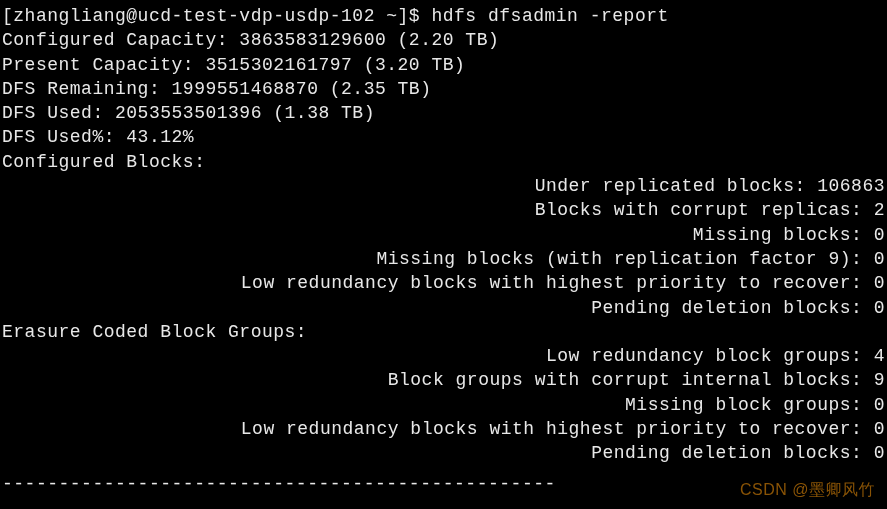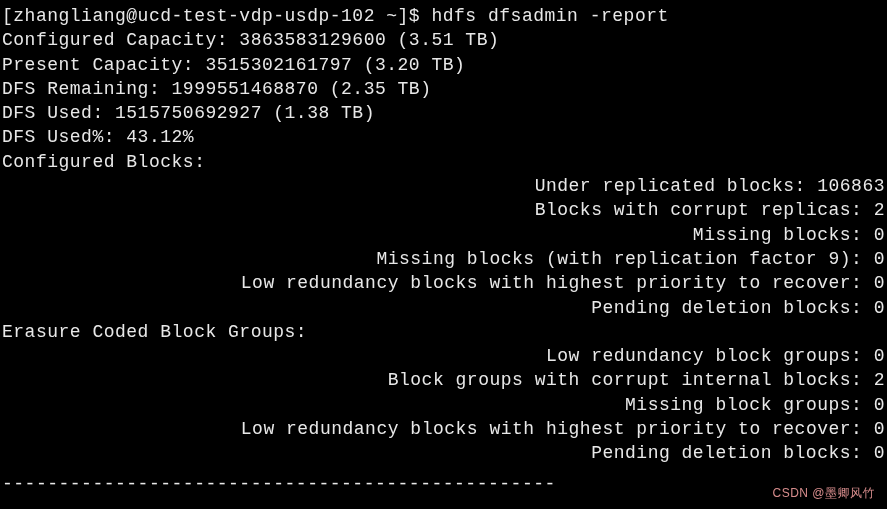--- a/index.html
+++ b/index.html
@@ -24,46 +24,46 @@
       white-space: pre;
     }
     .indent {
       padding-left: 8ch;
       text-align: right;
     }
     .watermark {
       position: absolute;
       bottom: 8px;
       right: 12px;
-      color: #fca5a5;
+      color: #a16207;
       font-family: sans-serif;
-      font-size: 12px;
+      font-size: 16px;
       opacity: 0.85;
     }
     .divider {
       margin-top: 6px;
     }
   </style>
 </head>
 <body>
 
 <div class="line"><span>[zhangliang@ucd-test-vdp-usdp-102 ~]$ </span><span>hdfs dfsadmin -report</span></div>
-<div class="line">Configured Capacity: 3863583129600 (3.51 TB)</div>
+<div class="line">Configured Capacity: 3863583129600 (2.20 TB)</div>
 <div class="line">Present Capacity: 3515302161797 (3.20 TB)</div>
 <div class="line">DFS Remaining: 1999551468870 (2.35 TB)</div>
-<div class="line">DFS Used: 1515750692927 (1.38 TB)</div>
+<div class="line">DFS Used: 2053553501396 (1.38 TB)</div>
 <div class="line">DFS Used%: 43.12%</div>
 <div class="line">Configured Blocks:</div>
 <div class="line indent">Under replicated blocks: 106863</div>
 <div class="line indent">Blocks with corrupt replicas: 2</div>
 <div class="line indent">Missing blocks: 0</div>
 <div class="line indent">Missing blocks (with replication factor 9): 0</div>
 <div class="line indent">Low redundancy blocks with highest priority to recover: 0</div>
 <div class="line indent">Pending deletion blocks: 0</div>
 <div class="line">Erasure Coded Block Groups:</div>
-<div class="line indent">Low redundancy block groups: 0</div>
-<div class="line indent">Block groups with corrupt internal blocks: 2</div>
+<div class="line indent">Low redundancy block groups: 4</div>
+<div class="line indent">Block groups with corrupt internal blocks: 9</div>
 <div class="line indent">Missing block groups: 0</div>
 <div class="line indent">Low redundancy blocks with highest priority to recover: 0</div>
 <div class="line indent">Pending deletion blocks: 0</div>
 <div class="line divider">-------------------------------------------------</div>
 
 <div class="watermark">CSDN @墨卿风竹</div>
 
 </body></html>

